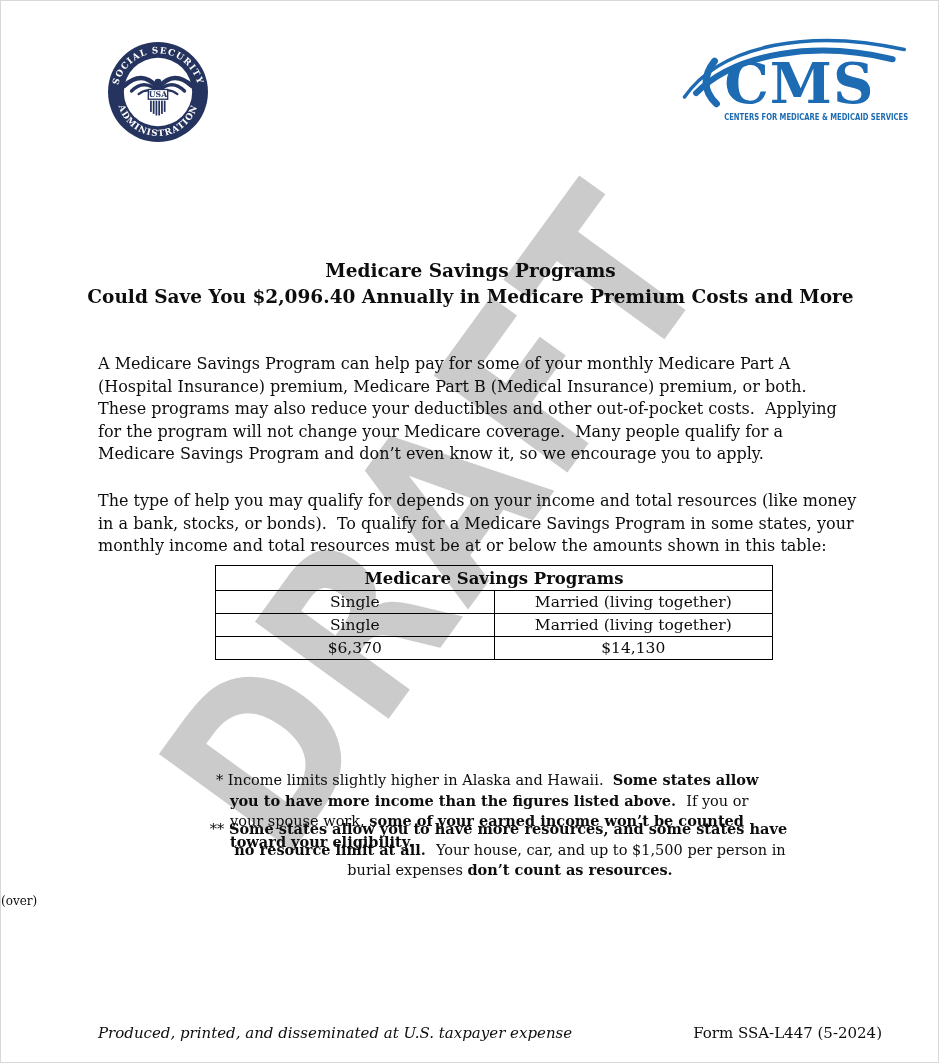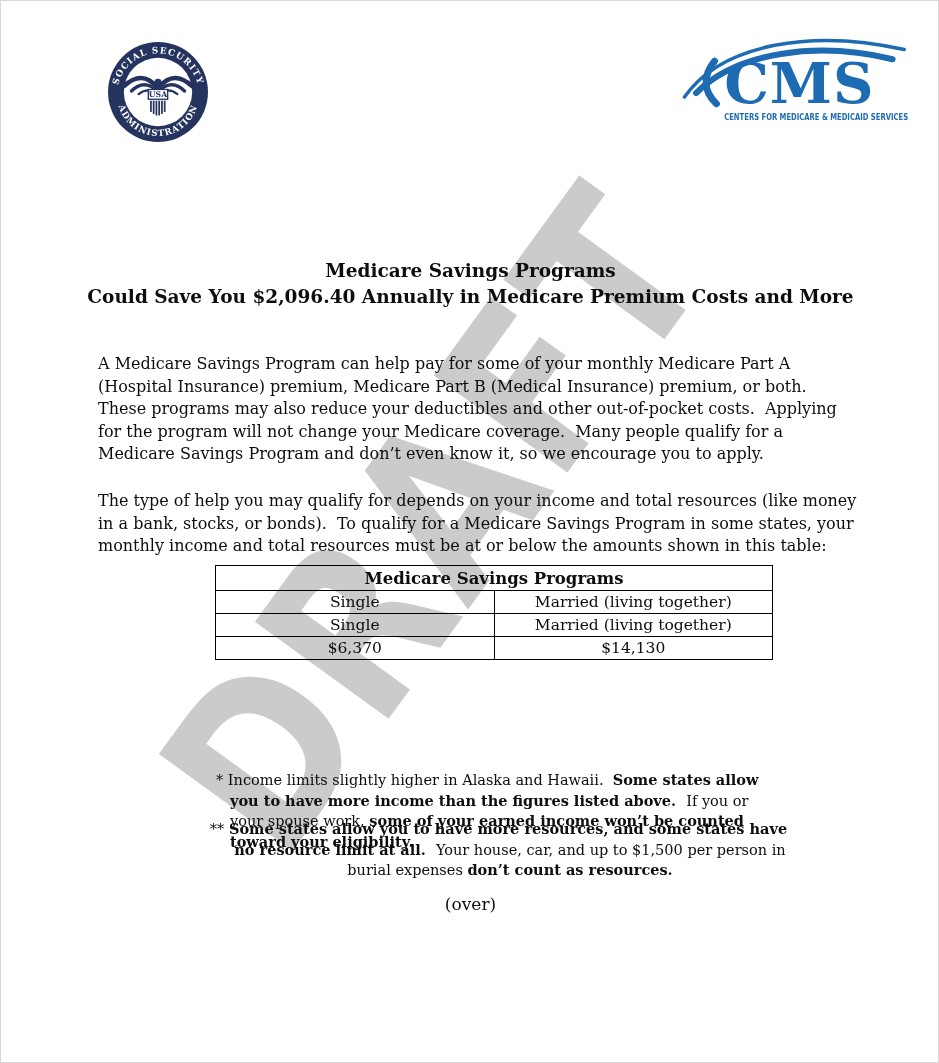--- a/index.html
+++ b/index.html
@@ -33,21 +33,21 @@
   td{border:1.6px solid #000;text-align:center;font-size:15.5px;height:22px;padding:0 2px;background:transparent;}
   td.t-title{font-weight:bold;font-size:16.5px;height:24px;}
   td.t-black{background:#000;color:#fff;border-color:#000;white-space:pre;}
   .u{text-decoration:underline;text-underline-offset:2px;}
   
   .footnote{font-size:14.5px;line-height:19.5px;white-space:pre-wrap;}
   .fn1{left:215px;top:769px;width:548px;padding-left:14px;text-indent:-14px;}
   .fn2{left:197px;top:818px;width:578px;padding-left:23px;text-indent:-23px;text-align:center;}
   .footnote b{font-weight:bold;}
   
-  .over{left:0;top:893px;width:939px;text-align:center;font-size:17px;}
+  .over{left:0;top:893px;width:939px;font-size:12px;}
   .footer{left:97px;top:1023px;width:784px;display:flex;justify-content:space-between;align-items:baseline;font-size:15px;}
   .footer-left{font-style:italic;}
   svg{display:block;}
 </style>
 </head>
 <body>
 
 <div class="page">
 
   <div class="watermark">DRAFT</div>
@@ -132,14 +132,18 @@
       </tbody>
     </table>
   </div>
 
   <div class="layer footnote fn1"><span>* </span><span>Income limits slightly higher in Alaska and Hawaii.  </span><b>Some states allow you to have more income than the figures listed above.  </b><span>If you or your spouse work, </span><b>some of your earned income won’t be counted toward your eligibility.</b></div>
 
   <div class="layer footnote fn2"><span>** </span><b>Some states allow you to have more resources, and some states have no resource limit at all.  </b><span>Your house, car, and up to $1,500 per person in burial expenses </span><b>don’t count as resources.</b></div>
 
   <div class="layer over">(over)</div>
 
+  <div class="layer footer">
+    <span class="footer-left">Produced, printed, and disseminated at U.S. taxpayer expense</span>
+    <span class="footer-right">Form SSA-L447 (5-2024)</span>
+  </div>
 
 </div>
 
 </body></html>

